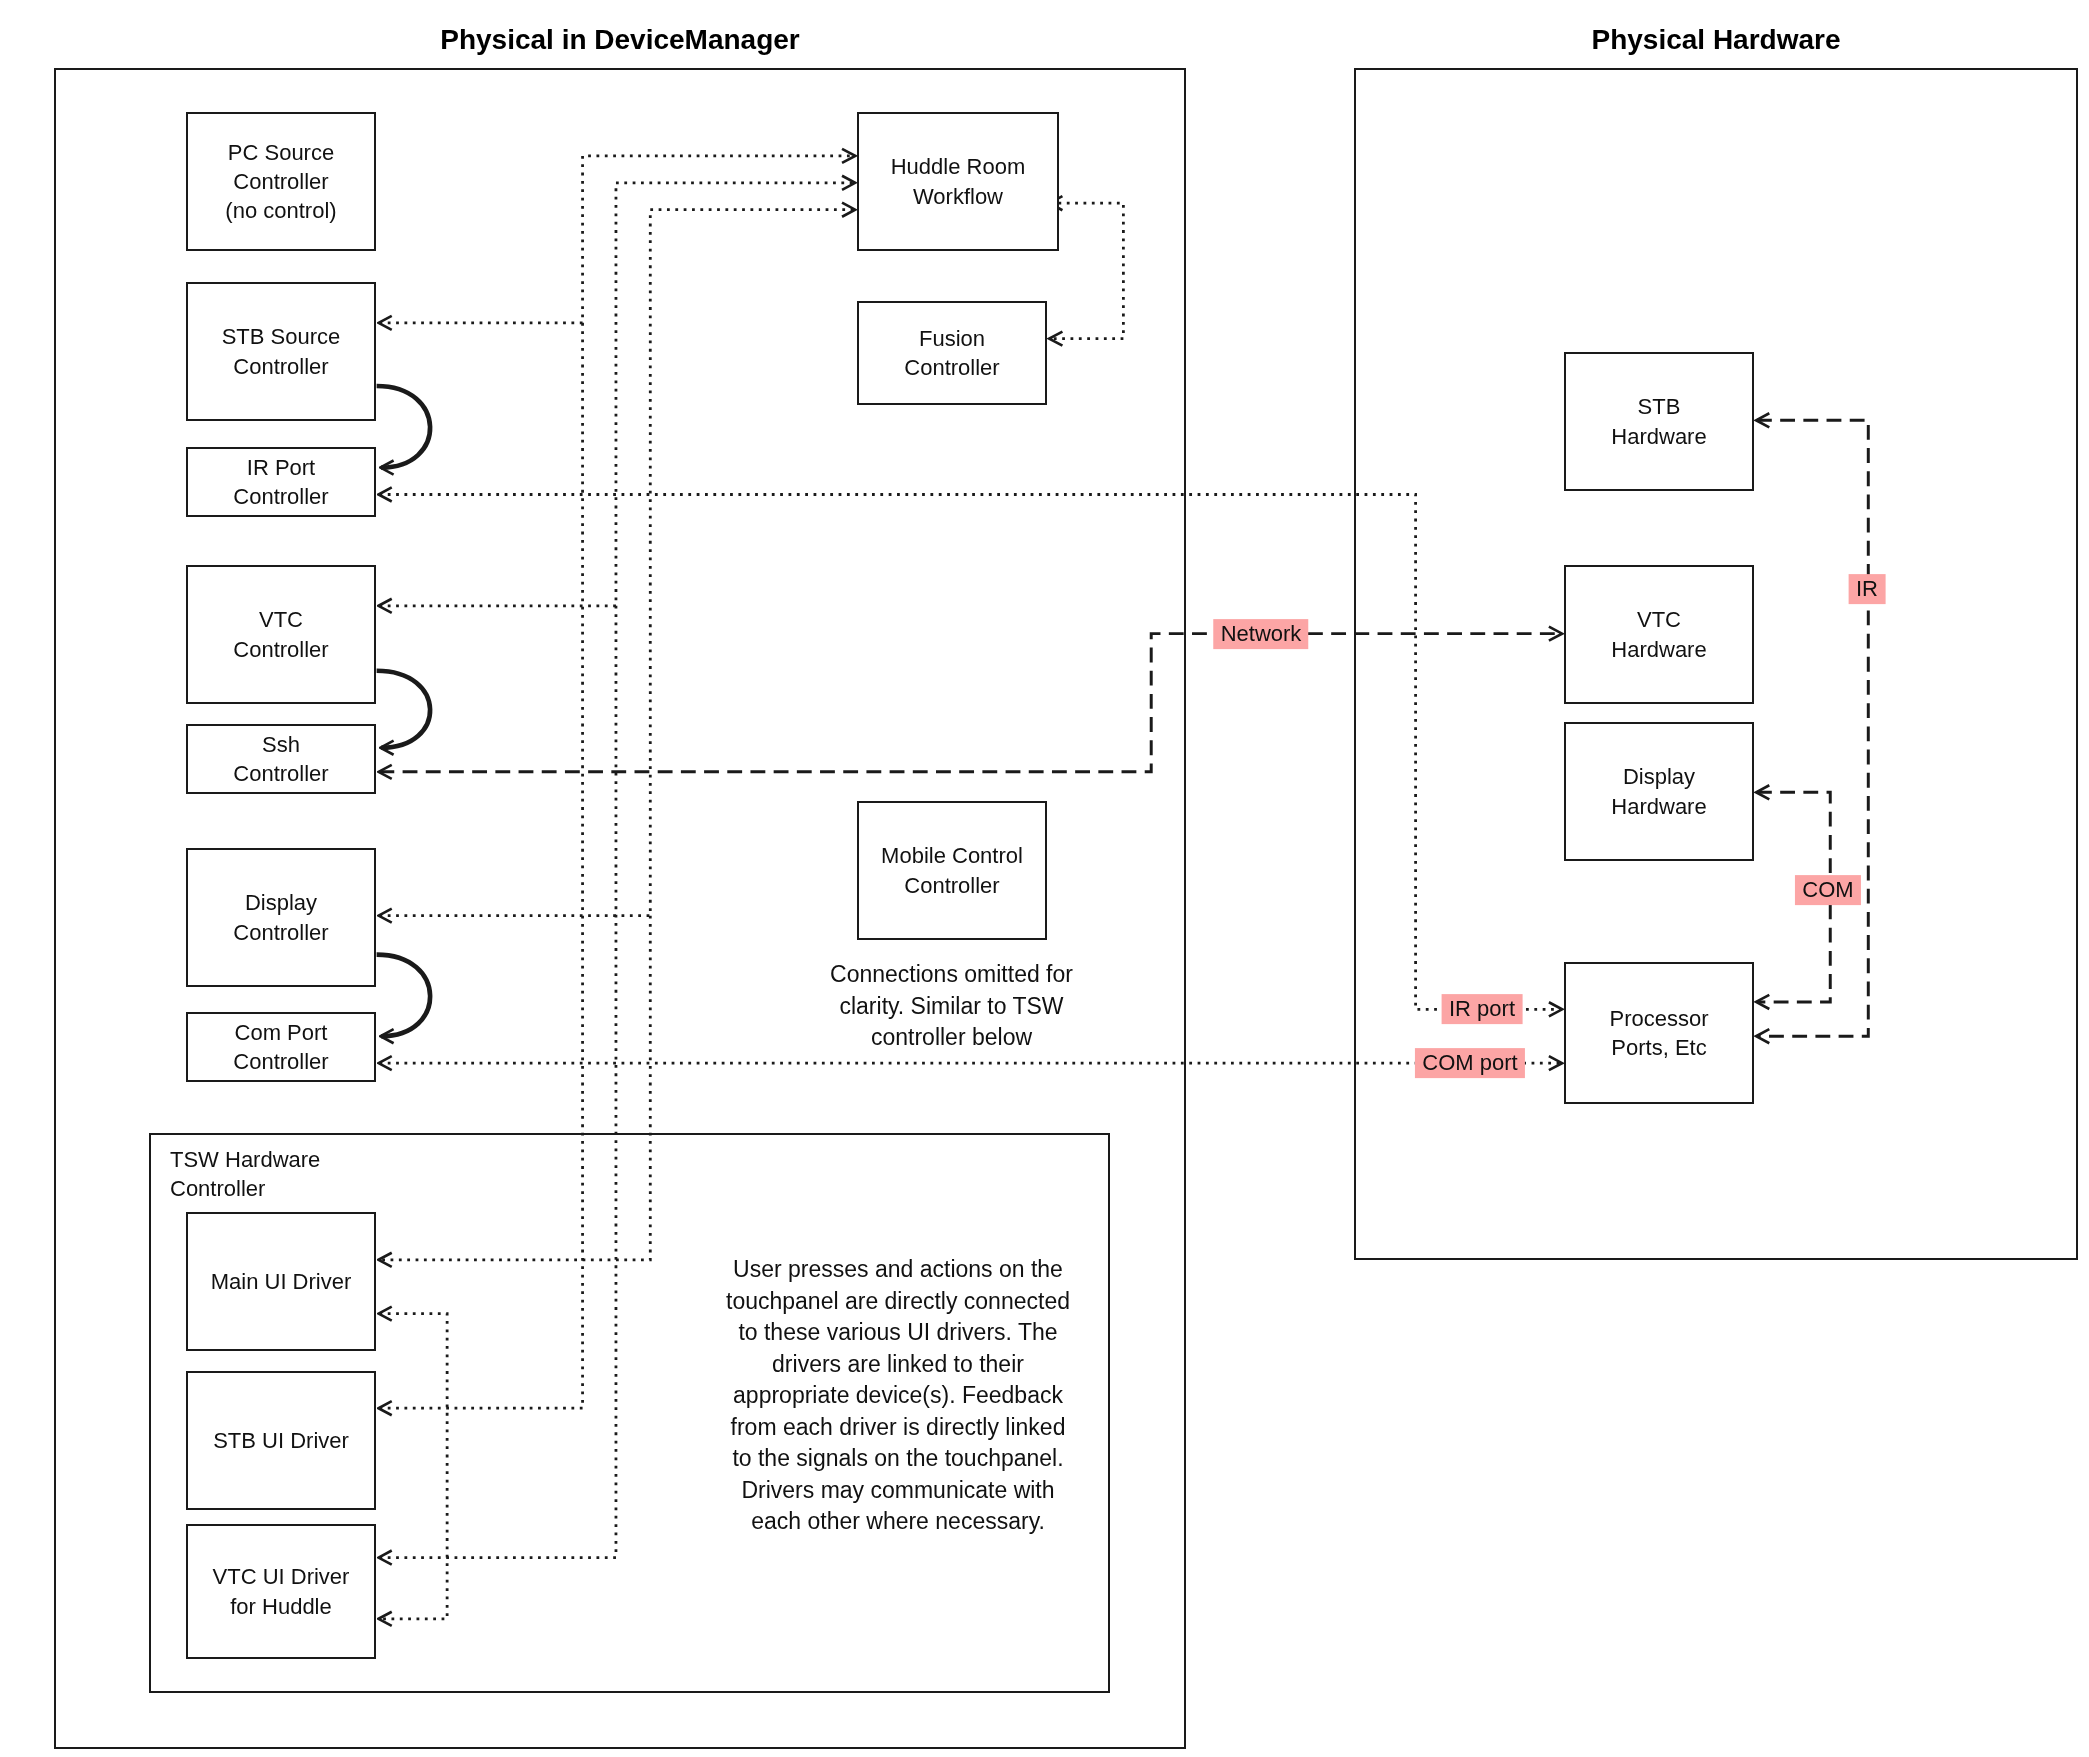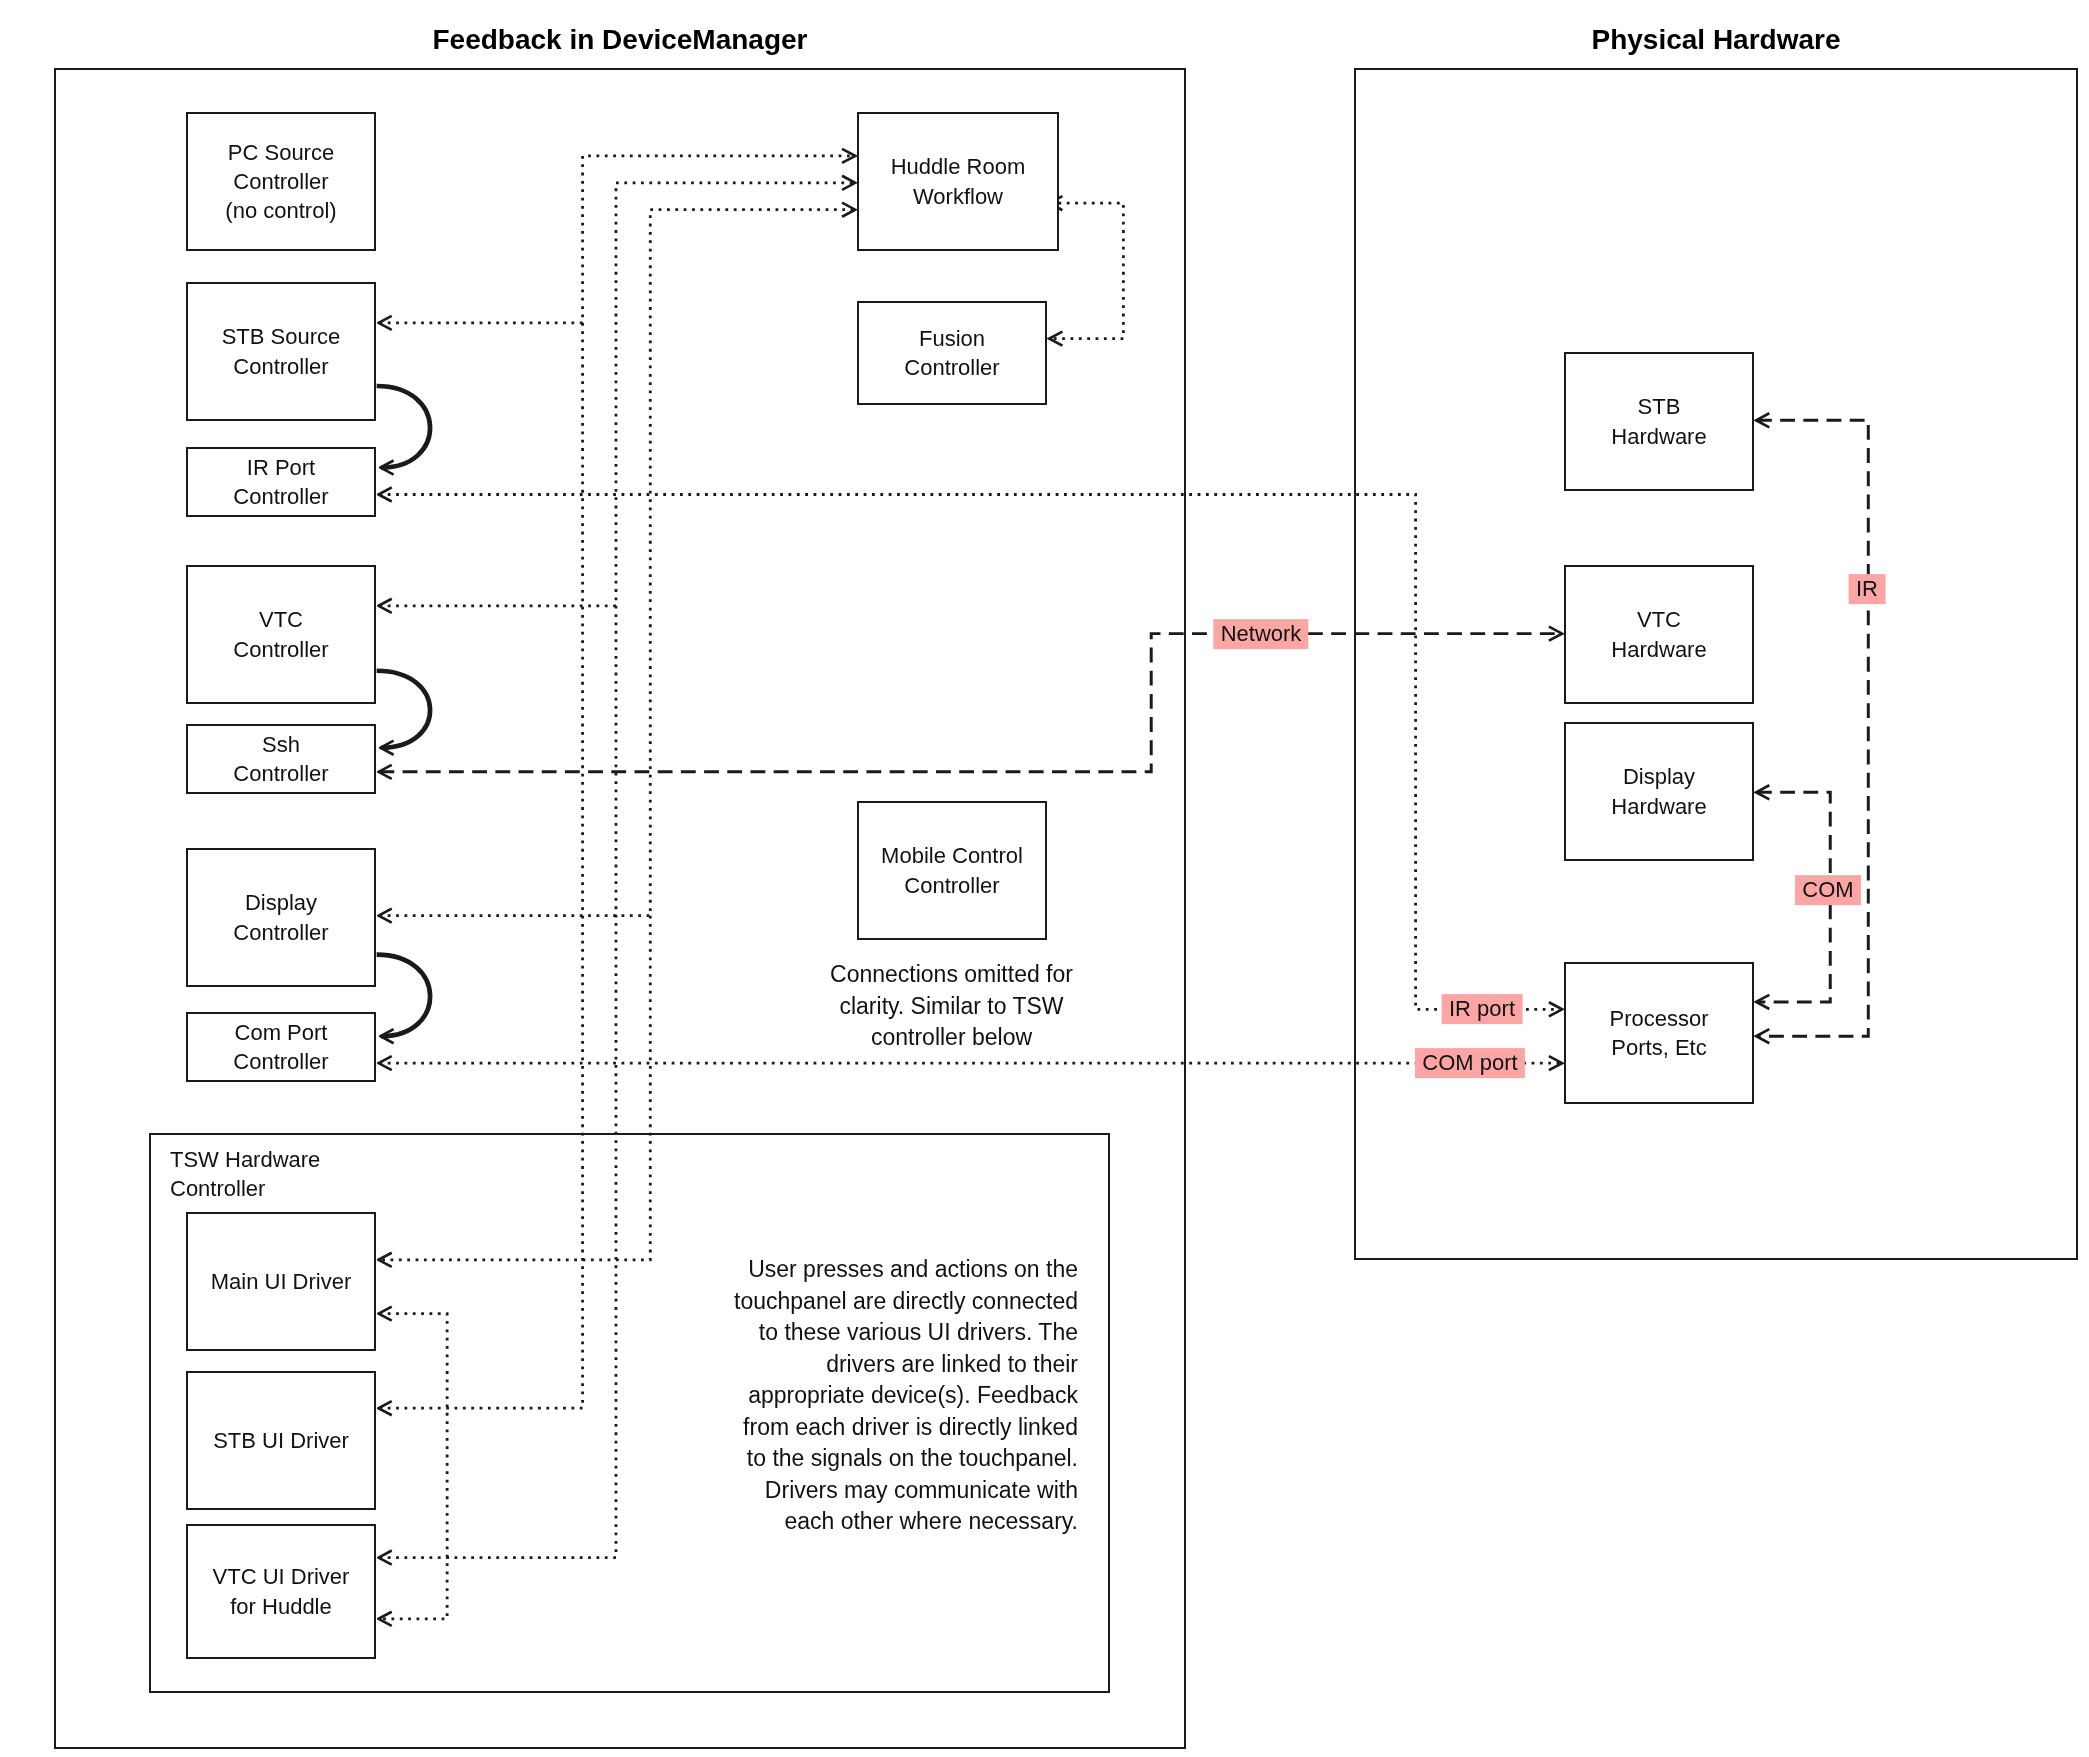--- a/index.html
+++ b/index.html
@@ -5,28 +5,28 @@
   html,body{margin:0;padding:0;background:#ffffff;}
   body{width:2090px;height:1758px;position:relative;overflow:hidden;
        font-family:"Liberation Sans", sans-serif;color:#111;}
   .container-box{position:absolute;border:2.3px solid #1a1a1a;box-sizing:border-box;background:transparent;}
   .box{position:absolute;border:2.8px solid #1a1a1a;background:#ffffff;box-sizing:border-box;
        display:flex;align-items:center;justify-content:center;text-align:center;
        white-space:pre-line;font-size:22px;line-height:1.32;}
   .title{position:absolute;font-weight:bold;font-size:28px;text-align:center;color:#000;}
   .linelabel{position:absolute;transform:translate(-50%,-50%);background:#fca5a5;
              padding:1.9px 7.4px;font-size:22px;white-space:nowrap;}
-  .note{position:absolute;font-size:23px;line-height:1.37;text-align:right;}
+  .note{position:absolute;font-size:23px;line-height:1.37;text-align:center;}
   .corner-label{position:absolute;font-size:22px;line-height:1.3;white-space:pre-line;text-align:left;}
   svg.wires{position:absolute;left:0;top:0;}
 </style>
 </head>
 <body>
 
-<div class="title" style="left:54px;top:24px;width:1132px;">Feedback in DeviceManager</div>
+<div class="title" style="left:54px;top:24px;width:1132px;">Physical in DeviceManager</div>
 <div class="title" style="left:1354px;top:24px;width:724px;">Physical Hardware</div>
 
 <div class="container-box" style="left:54px;top:68px;width:1132px;height:1681px;"></div>
 <div class="container-box" style="left:1354px;top:68px;width:724px;height:1192px;"></div>
 <div class="container-box" style="left:149px;top:1133px;width:961px;height:560px;"></div>
 
 <svg class="wires" width="2090" height="1758" viewBox="0 0 2253 1895">
   <defs>
     <marker id="arr" viewBox="0 0 10 10" refX="8.5" refY="5" markerUnits="userSpaceOnUse" markerWidth="19" markerHeight="19" orient="auto-start-reverse">
       <path d="M 1.5 1 L 9 5 L 1.5 9" fill="none" stroke="#1a1a1a" stroke-width="1.5"></path>

